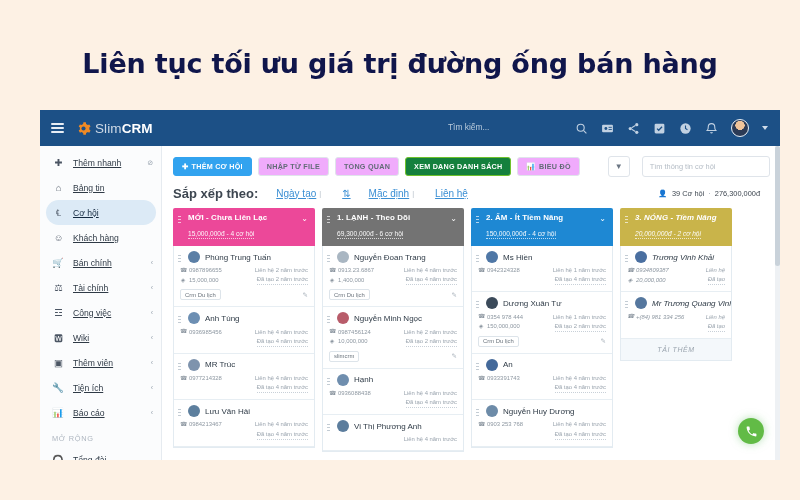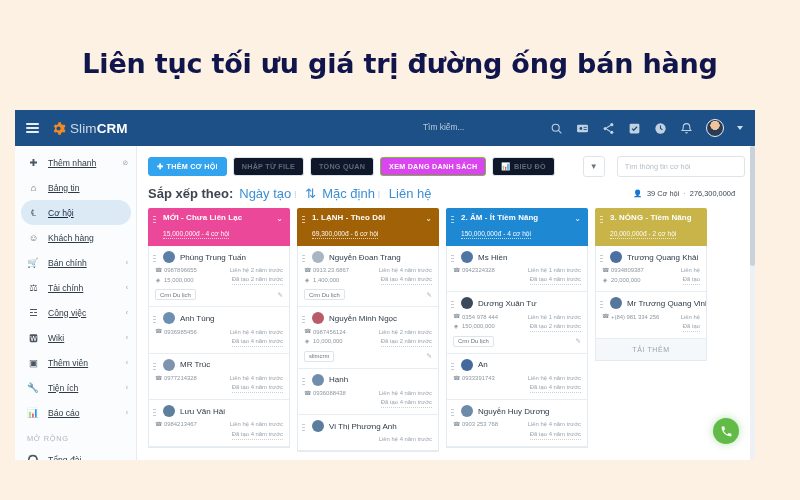--- a/index.html
+++ b/index.html
@@ -18,21 +18,21 @@
   .headline {
     position: absolute; top: 48px; left: 0; width: 800px;
     text-align: center;
     font-size: 27px; font-weight: bold; letter-spacing: -0.2px;
     color: #10164b;
     font-family: "DejaVu Sans", "Liberation Sans", sans-serif;
   }
 
   
   .app {
-    position: absolute; left: 15px; top: 110px;
+    position: absolute; left: 40px; top: 110px;
     width: 740px; height: 350px;
     background: #ffffff;
     overflow: hidden;
   }
 
   
   .topbar {
     position: absolute; left: 0; top: 0; width: 740px; height: 36px;
     background: #1c5086; display: flex; align-items: center;
   }
@@ -88,56 +88,56 @@
   
   .main {
     position: absolute; left: 122px; top: 36px;
     width: 618px; height: 314px; background: #ffffff;
     padding: 10px 10px 0 11px;
   }
   .toolbar { display: flex; align-items: center; gap: 6px; }
   .btn {
     font-size: 7.2px; font-weight: bold; letter-spacing: .25px;
     padding: 5px 8px; border-radius: 3px; border: 1px solid #dfe4ea;
-    background: #0f172a; color: #616b76; cursor: pointer; white-space: nowrap;
+    background: #f0abfc; color: #616b76; cursor: pointer; white-space: nowrap;
     display: inline-flex; align-items: center; gap: 3px; line-height: 1;
   }
   .btn.primary { background: #32a3ef; border-color: #32a3ef; color: #fff; }
-  .btn.success { background: #d946ef; border-color: #6fc12c; color: #fff; }
+  .btn.success { background: #15803d; border-color: #6fc12c; color: #fff; }
   .btn .bico { font-size: 7.5px; }
   .filter-btn {
     width: 22px; height: 21px; border: 1px solid #dfe4ea; border-radius: 3px;
     background: #fff; display: inline-flex; align-items: center; justify-content: center;
     color: #6b7683; font-size: 8px; cursor: pointer; margin-left: 22px;
   }
   .search-box {
     flex: 1; height: 21px; border: 1px solid #dfe4ea; border-radius: 3px;
     background: #fff; display: flex; align-items: center; padding: 0 7px;
     font-size: 7.4px; color: #b4bcc5; margin-left: 6px; max-width: 190px;
   }
 
   .sortrow {
     display: flex; align-items: center; margin-top: 9px; height: 14px;
   }
   .sort-label { font-size: 13px; color: #3d4650; font-weight: bold; }
-  .sort-link { font-size: 13px; color: #3b8fd4; margin-left: 6px; cursor: pointer; }
+  .sort-link { font-size: 10px; color: #3b8fd4; margin-left: 18px; cursor: pointer; text-decoration: underline; }
   .sort-sep { font-size: 7.4px; color: #b9c1ca; margin: 0 3px; }
   .sum {
     margin-left: auto; font-size: 7.4px; color: #3d4650; display: flex;
     align-items: center; gap: 4px; padding-right: 10px;
   }
   .sum .sdot { color: #9aa5b1; }
 
   
   .board {
     display: flex; gap: 7px; margin-top: 8px; height: 250px;
     align-items: flex-start;
   }
   .col { width: 142px; flex: 0 0 142px; }
-  .col.narrow { width: 112px; flex: 0 0 112px; }
+  .col.narrow { width: 112px; flex: 0 0 112px; font-style: italic; }
   .col-head {
     border-radius: 2px 2px 0 0; padding: 5px 7px 6px 6px;
     position: relative; color: #fff;
   }
   .col-head .grip {
     position: absolute; left: 5px; top: 7px; width: 3px; height: 9px;
     background-image: radial-gradient(currentColor 45%, transparent 46%);
     background-size: 2px 3px; opacity: .65;
   }
   .col-title { font-size: 7.9px; font-weight: bold; margin-left: 9px; letter-spacing: .1px; }
@@ -448,21 +448,21 @@
                     <span class="lft"></span>
                     <span class="rgt dot">Đã tạo 4 năm trước</span>
                   </div>
               </div>
             </div>
 
           </div>
         </div>
 
         <div class="col">
-          <div class="col-head" style="background:#a16207">
+          <div class="col-head" style="background:#737373">
             <span class="grip"></span>
             <div class="col-title">1. LẠNH - Theo Dõi</div>
             <div class="col-sub">69,300,000đ - 6 cơ hội</div>
             <span class="col-chev">⌄</span>
           </div>
           <div class="col-body">
 
             <div class="card">
               <span class="cgrip"></span>
               <div class="card-head">
@@ -665,21 +665,21 @@
             <span class="grip"></span>
             <div class="col-title">3. NÓNG - Tiềm Năng</div>
             <div class="col-sub">20,000,000đ - 2 cơ hội</div>
           </div>
           <div class="col-body">
 
             <div class="card">
               <span class="cgrip"></span>
               <div class="card-head">
                   <span class="av" style="background:#4a6fa0"></span>
-                <span class="cname">Trương Quang Khải</span>
+                <span class="cname">Trương Vinh Khải</span>
                 </div>
               <div class="card-rows">
                 <div class="crow">
                     <span class="lft">
                       <span class="ric">☎</span>
                       <span>0934809387</span>
                     </span>
                   <span class="rgt">Liên hệ</span>
                   </div>
                 <div class="crow">

